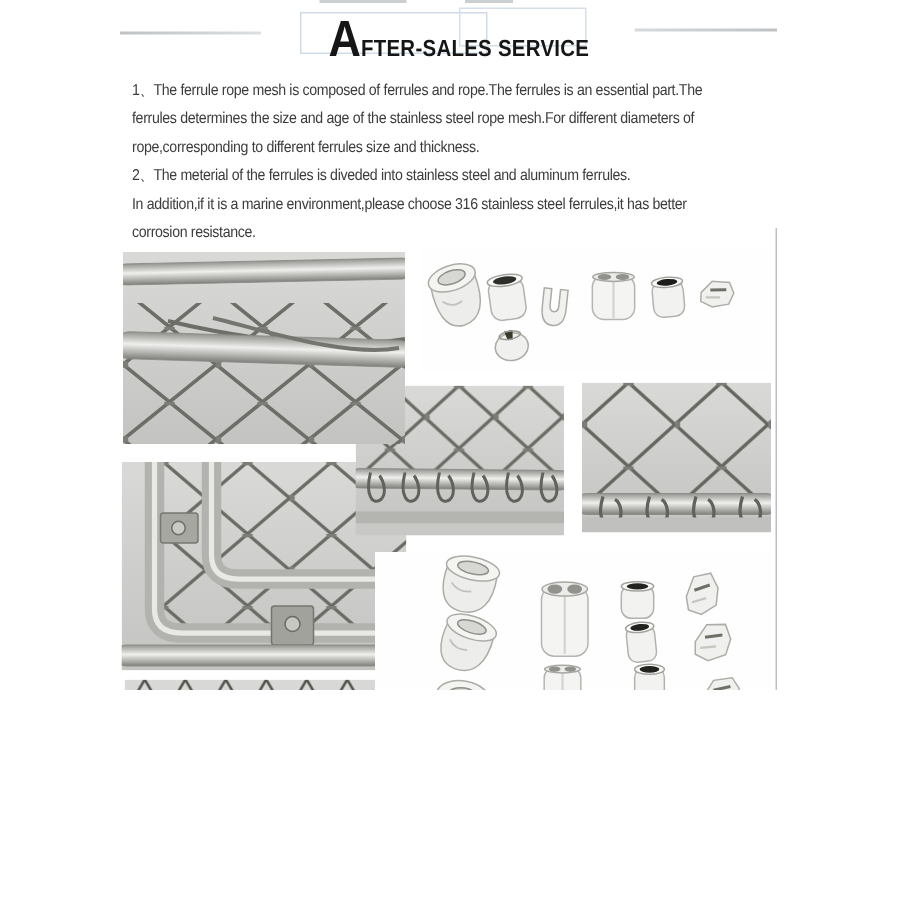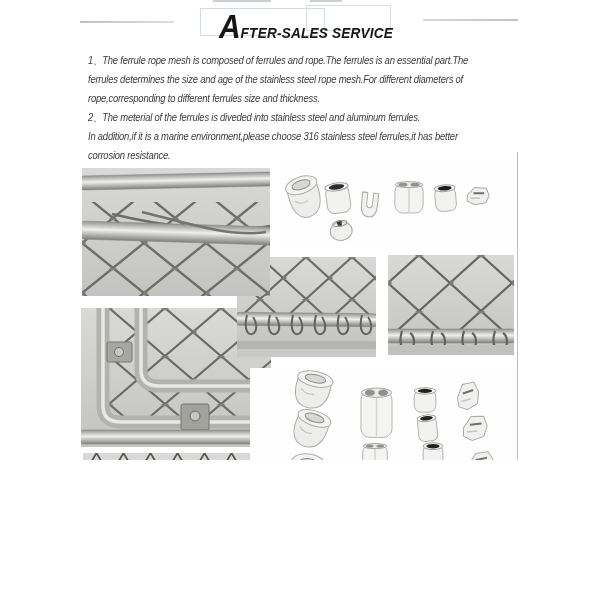--- a/index.html
+++ b/index.html
@@ -1,17 +1,17 @@
 <!DOCTYPE html>
 <html><head>
 <meta charset="utf-8">
 <style>
   html,body{margin:0;padding:0;}
   .page{position:relative;width:600px;height:460px;background:#ffffff;overflow:hidden;
-        font-family:"Liberation Sans","DejaVu Sans",sans-serif;font-style:italic;}
+        font-family:"Liberation Sans","DejaVu Sans",sans-serif;}
   .top-artifact{position:absolute;top:0;height:2px;background:#8e959b;opacity:.45;}
   .a1{left:213px;width:58px;}
   .a2{left:310px;width:32px;}
   .hdr-box{position:absolute;border:1.5px solid #cfdce8;background:transparent;}
   .hdr-box-left{left:200px;top:8px;width:123px;height:26px;}
   .hdr-box-right{left:306px;top:5px;width:83px;height:24px;border-color:#d6dfe8;}
   .hdr-line{position:absolute;height:2px;background:linear-gradient(to right,#bfc2c4,#dcdfe1);}
   .hdr-line-left{left:80px;top:21px;width:94px;}
   .hdr-line-right{left:423px;top:19px;width:95px;background:linear-gradient(to right,#d7dadc,#bfc2c4);}
   h1.title{position:absolute;left:219px;top:9px;margin:0;color:#161616;

